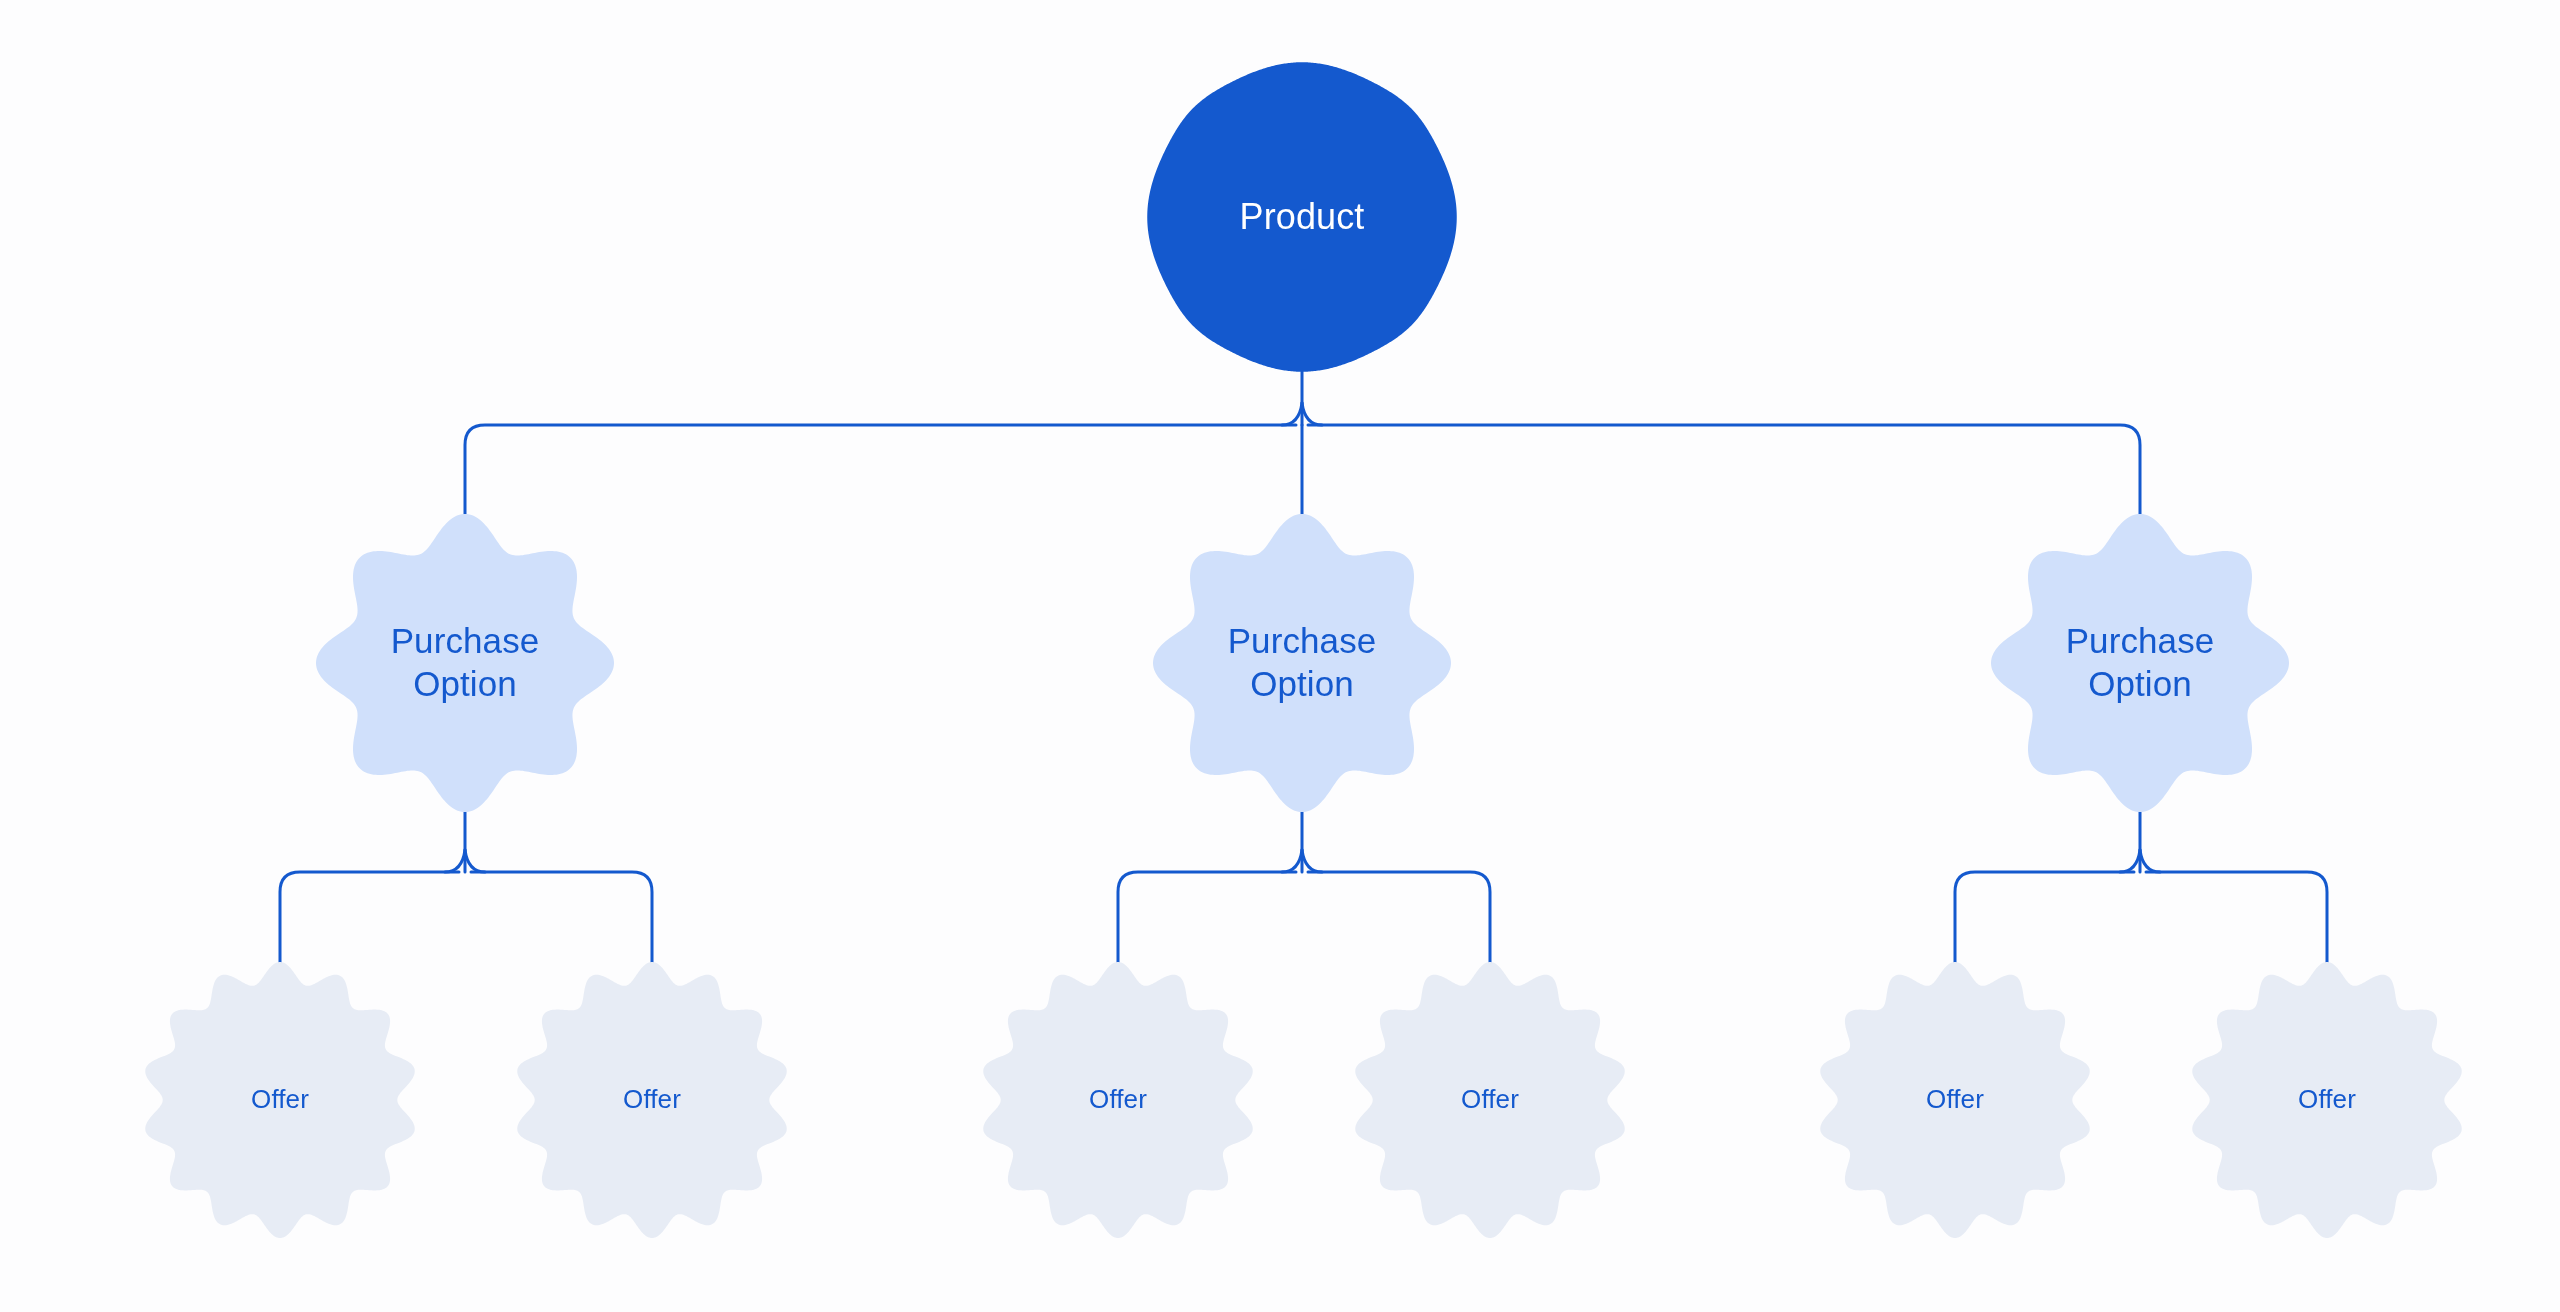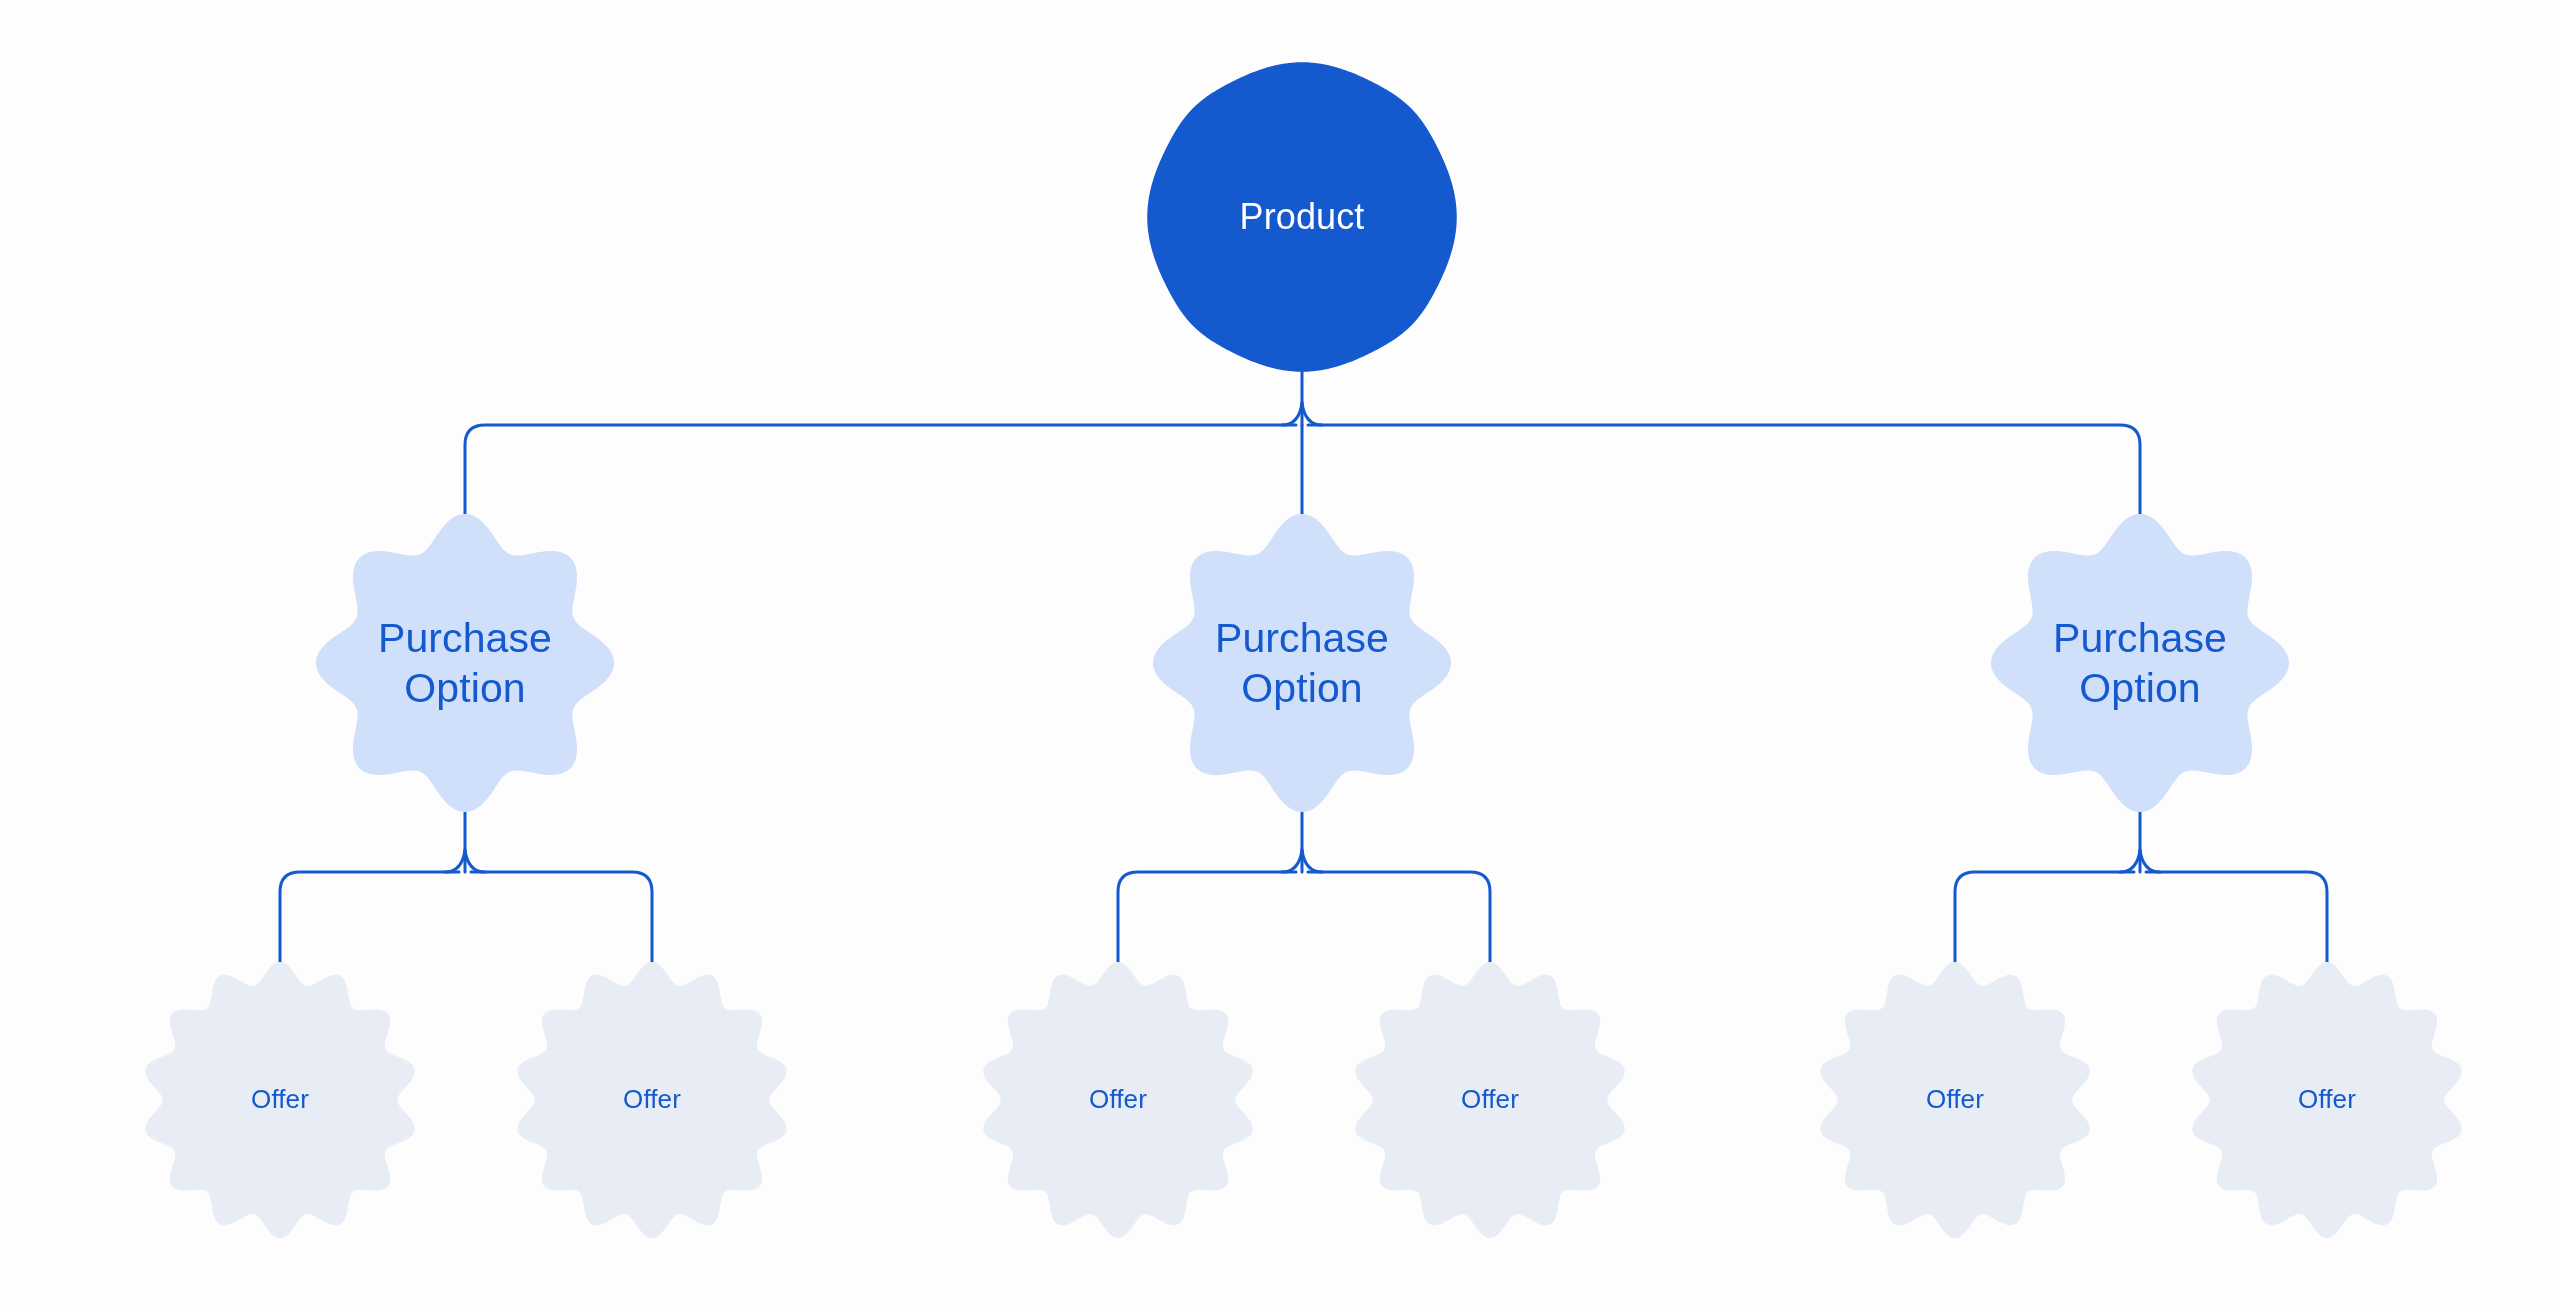--- a/index.html
+++ b/index.html
@@ -35,21 +35,21 @@
     white-space: pre-line;
     pointer-events: none;
     letter-spacing: 0.1px;
   }
   .label-root {
     font-size: 36px;
     font-weight: 400;
     color: #FFFFFF;
   }
   .label-mid {
-    font-size: 41px;
+    font-size: 35px;
     font-weight: 400;
     color: #1459CE;
   }
   .label-leaf {
     font-size: 26px;
     font-weight: 400;
     color: #1459CE;
   }
 </style>
 </head>

